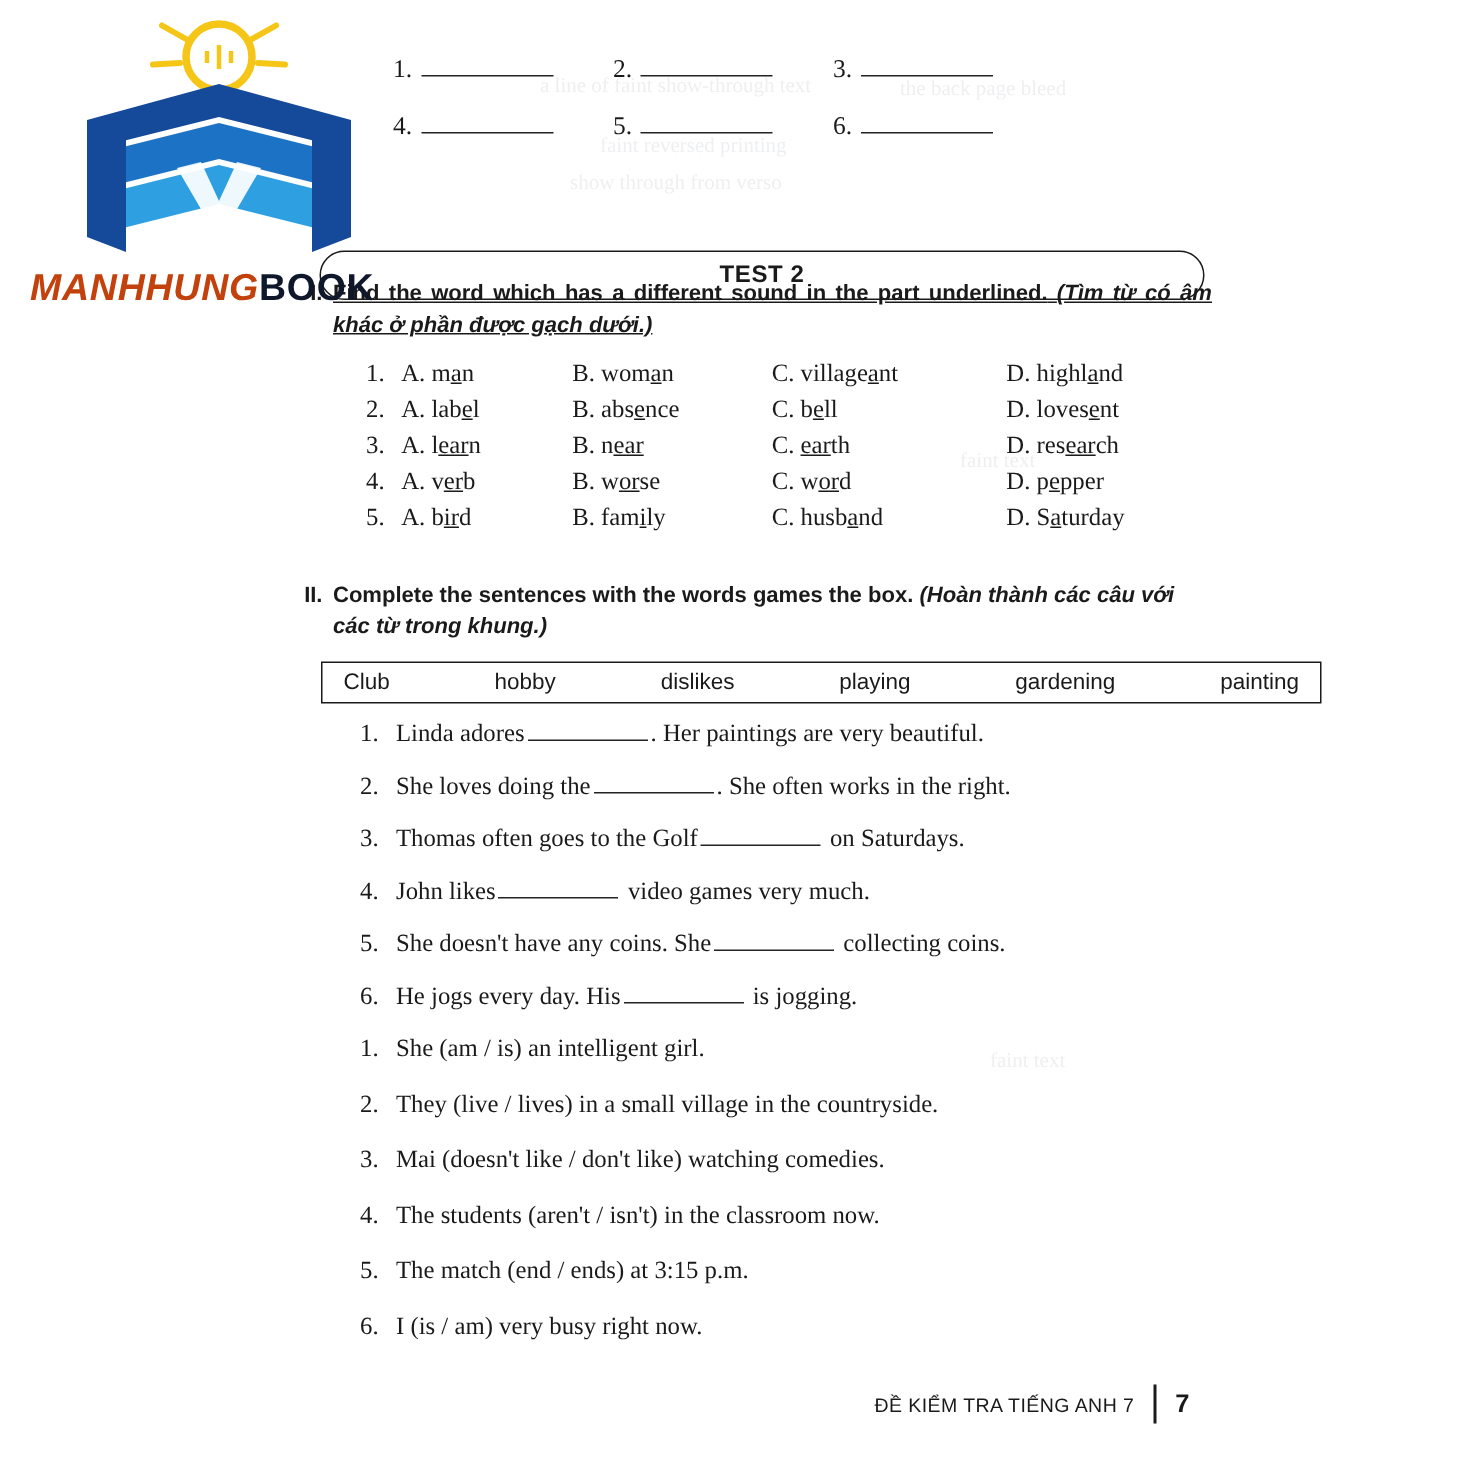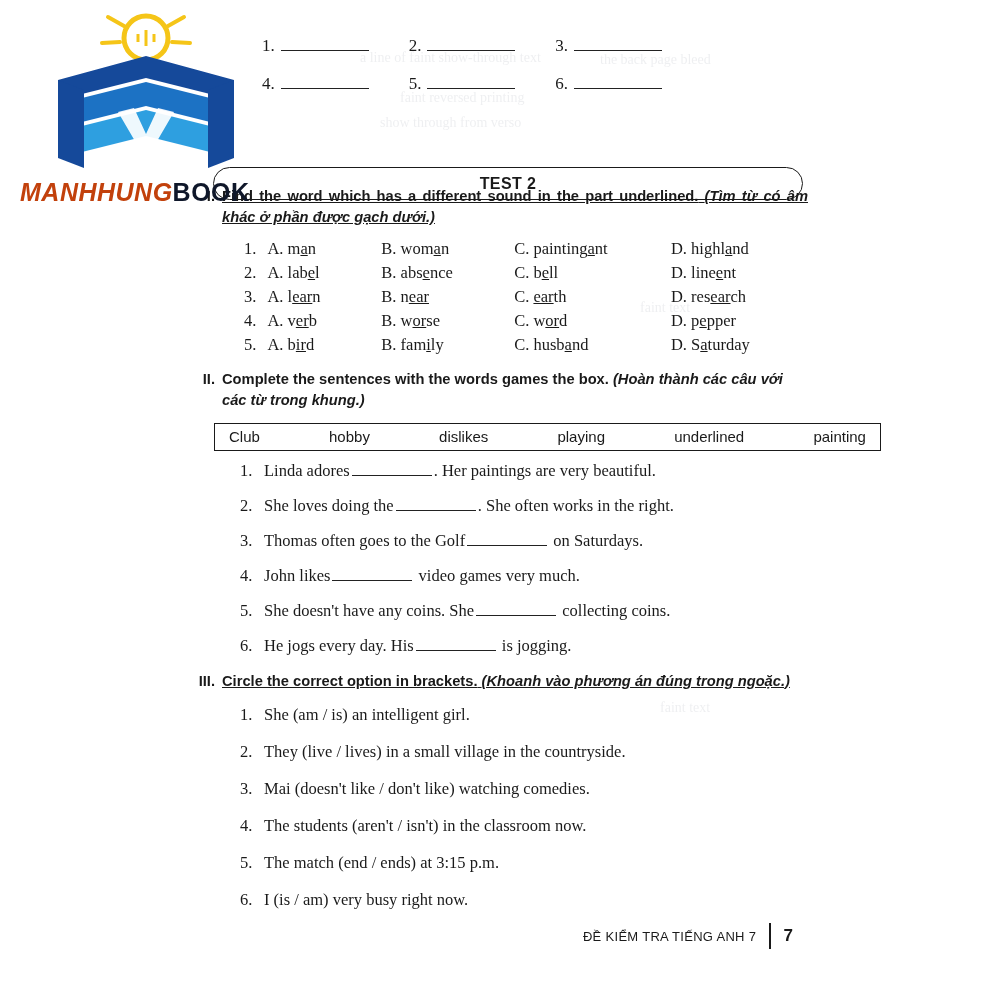--- a/index.html
+++ b/index.html
@@ -292,29 +292,29 @@
           <span>Find the word which has a different sound in the part underlined.</span>
           <span class="viet">(Tìm từ có âm khác ở phần được gạch dưới.)</span>
         </div>
       </div>
       <table class="opt-table">
         <tbody>
             <tr>
           <td class="n">1.</td>
           <td class="c1"><span>A. m</span><span class="u">a</span><span>n</span></td>
           <td class="c2"><span>B. wom</span><span class="u">a</span><span>n</span></td>
-          <td class="c3"><span>C. painting</span><span class="u">a</span><span>nt</span></td>
+          <td class="c3"><span>C. village</span><span class="u">a</span><span>nt</span></td>
           <td class="c4"><span>D. highl</span><span class="u">a</span><span>nd</span></td>
         </tr>
         <tr>
           <td class="n">2.</td>
           <td class="c1"><span>A. lab</span><span class="u">e</span><span>l</span></td>
           <td class="c2"><span>B. abs</span><span class="u">e</span><span>nce</span></td>
           <td class="c3"><span>C. b</span><span class="u">e</span><span>ll</span></td>
-          <td class="c4"><span>D. line</span><span class="u">e</span><span>nt</span></td>
+          <td class="c4"><span>D. loves</span><span class="u">e</span><span>nt</span></td>
         </tr>
         <tr>
           <td class="n">3.</td>
           <td class="c1"><span>A. l</span><span class="u">ear</span><span>n</span></td>
           <td class="c2"><span>B. n</span><span class="u">ear</span><span></span></td>
           <td class="c3"><span>C. </span><span class="u">ear</span><span>th</span></td>
           <td class="c4"><span>D. res</span><span class="u">ear</span><span>ch</span></td>
         </tr>
         <tr>
           <td class="n">4.</td>
@@ -327,35 +327,35 @@
           <td class="n">5.</td>
           <td class="c1"><span>A. b</span><span class="u">ir</span><span>d</span></td>
           <td class="c2"><span>B. fam</span><span class="u">i</span><span>ly</span></td>
           <td class="c3"><span>C. husb</span><span class="u">a</span><span>nd</span></td>
           <td class="c4"><span>D. S</span><span class="u">a</span><span>turday</span></td>
         </tr>
       </tbody>
         </table>
     </div>
 
-    <div class="exercise" style="margin-top:12px;">
+    <div class="exercise" style="margin-top:30px;">
       <div class="ex-head">
         <div class="ex-num">II.</div>
         <div class="ex-title">
           <span>Complete the sentences with the words games the box.</span>
           <span class="viet">(Hoàn thành các câu với các từ trong khung.)</span>
         </div>
       </div>
 
       <div class="word-box">
         <span>Club</span>
         <span>hobby</span>
         <span>dislikes</span>
         <span>playing</span>
-        <span>underlined</span>
+        <span>gardening</span>
         <span>painting</span>
       </div>
 
       <div class="qlist">
         <div class="qitem">
           <span class="qn">1.</span>
           <span class="qt"><span>Linda adores</span><span class="blank-in"></span><span>. Her paintings are very beautiful.</span></span>
         </div>
         <div class="qitem">
           <span class="qn">2.</span>
@@ -374,27 +374,20 @@
           <span class="qt"><span>She doesn't have any coins. She</span><span class="blank-in"></span><span> collecting coins.</span></span>
         </div>
         <div class="qitem">
           <span class="qn">6.</span>
           <span class="qt"><span>He jogs every day. His</span><span class="blank-in"></span><span> is jogging.</span></span>
         </div>
       </div>
     </div>
 
     <div class="exercise" style="margin-top:2px;">
-      <div class="ex-head">
-        <div class="ex-num">III.</div>
-        <div class="ex-title justify">
-          <span>Circle the correct option in brackets.</span>
-          <span class="viet">(Khoanh vào phương án đúng trong ngoặc.)</span>
-        </div>
-      </div>
 
       <div class="qlist tight" style="margin-top:14px;">
         <div class="qitem">
           <span class="qn">1.</span>
           <span class="qt">She (am / is) an intelligent girl.</span>
         </div>
         <div class="qitem">
           <span class="qn">2.</span>
           <span class="qt">They (live / lives) in a small village in the countryside.</span>
         </div>

